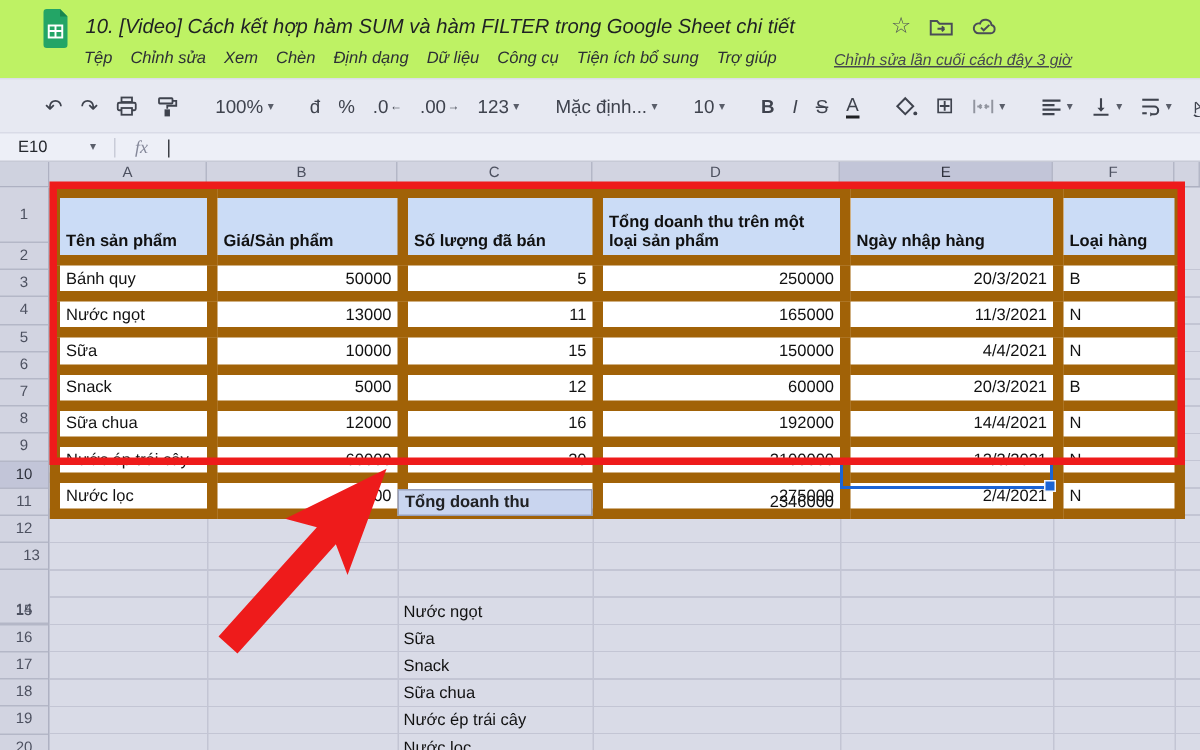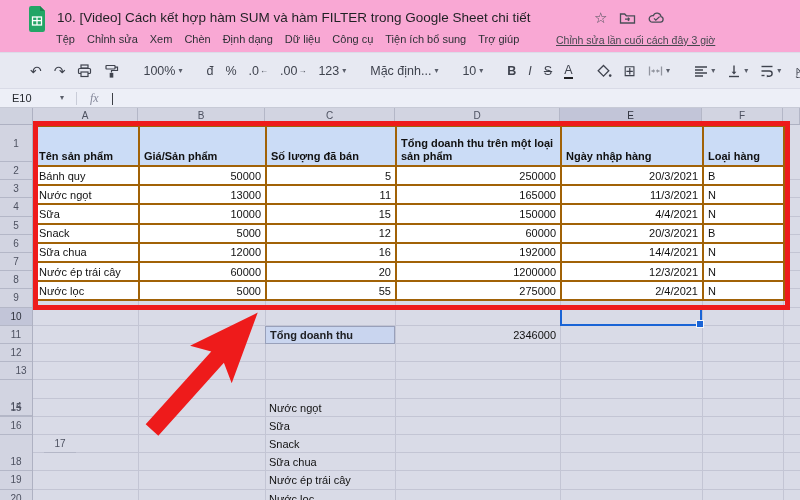--- a/index.html
+++ b/index.html
@@ -1,20 +1,20 @@
 <!DOCTYPE html>
 <html><head>
 <meta charset="utf-8">
 <style>
   html,body{margin:0;padding:0;}
   .app{position:relative;width:800px;height:500px;overflow:hidden;background:#d9dbe7;
        font-family:"Liberation Sans","DejaVu Sans",sans-serif;color:#202124;}
 
   
-  .titlebar{position:absolute;left:0;top:0;width:800px;height:52px;background:#f9a8d4;z-index:10;}
+  .titlebar{position:absolute;left:0;top:0;width:800px;height:52px;background:#bef264;z-index:10;font-style:italic;}
   .logo{position:absolute;left:27px;top:6px;}
   .doc-title{position:absolute;left:57px;top:10px;font-size:13.5px;color:#1f2124;white-space:nowrap;}
   .title-icons{position:absolute;left:594px;top:10px;display:flex;gap:12px;align-items:center;color:#4a4d57;}
   .star{font-size:15px;line-height:15px;}
   .menubar{position:absolute;left:56px;top:33px;display:flex;gap:12px;font-size:11px;color:#2d3036;white-space:nowrap;}
   .menubar span{cursor:default;}
   .last-edit{position:absolute;left:556px;top:34px;font-size:10.5px;color:#45484f;text-decoration:underline;white-space:nowrap;}
 
   .toolbar{position:absolute;left:0;top:52px;width:800px;height:36px;background:#e7e9f2;
            border-top:1px solid #dbdde9;display:flex;align-items:center;padding-left:30px;gap:12px;
@@ -51,21 +51,21 @@
         border-right:1px solid #b4b7c7;box-sizing:border-box;}
   .colh.hl{background:#c2c5d8;color:#2e313c;}
   .row-headers{position:absolute;left:0;top:17px;width:33px;bottom:0;background:#d2d4e1;
                border-right:1px solid #aeb1c2;box-sizing:border-box;z-index:4;}
   .rowh{position:absolute;left:0;width:32px;display:flex;align-items:center;justify-content:center;
         font-size:10px;color:#4d5160;border-bottom:1px solid #b4b7c7;box-sizing:border-box;}
   .rowh.hl{background:#c2c5d8;color:#2e313c;}
 
   .sheet-table{position:absolute;left:33px;top:17px;border-collapse:collapse;table-layout:fixed;
                background:#ffffff;z-index:2;}
-  .sheet-table td{border:2px solid #a16207;font-size:11px;padding:0 4px;overflow:hidden;white-space:nowrap;
+  .sheet-table td{border:7px solid #a16207;font-size:11px;padding:0 4px;overflow:hidden;white-space:nowrap;
                   height:17.2px;line-height:16px;vertical-align:middle;color:#111;}
   .sheet-table tr.hdr td{height:34px;vertical-align:bottom;background:#cbdcf6;font-weight:bold;
                          white-space:normal;line-height:1.2;padding:2px 4px;font-size:11px;}
   .num{text-align:right;}
   .txt{text-align:left;}
 
   .sel{position:absolute;left:560px;top:199px;width:142px;height:19px;border:2px solid #1a64d6;
        box-sizing:border-box;z-index:3;}
   .sel .handle{position:absolute;right:-4px;bottom:-4px;width:6px;height:6px;background:#1a64d6;border:1px solid #f5f6fa;}
 
@@ -274,21 +274,21 @@
         <div class="rowh" style="top: 128px; height: 18.2px;">7</div>
         <div class="rowh" style="top: 146.2px; height: 18.2px;">8</div>
         <div class="rowh" style="top: 164.4px; height: 18.2px;">9</div>
         <div class="rowh hl" style="top: 182.6px; height: 18.2px;">10</div>
         <div class="rowh" style="top: 200.8px; height: 18.2px;">11</div>
         <div class="rowh" style="top: 219px; height: 18.2px;">12</div>
         <div class="rowh" style="top: 237.2px; height: 18.2px; padding-left: 10px;">13</div>
         <div class="rowh" style="top: 273px; height: 18.2px;">14</div>
         <div class="rowh" style="top: 273.6px; height: 18.2px;">15</div>
         <div class="rowh" style="top: 291.8px; height: 18.2px;">16</div>
-        <div class="rowh" style="top: 310px; height: 18.2px; margin-left: 44px;">17</div>
+        <div class="rowh" style="top: 310px; height: 18.2px;">17</div>
         <div class="rowh" style="top: 328.2px; height: 18.2px;">18</div>
         <div class="rowh" style="top: 346.4px; height: 18.2px;">19</div>
         <div class="rowh" style="top: 364.6px; height: 18.2px;">20</div>
       </div>
 
     <table class="sheet-table">
       <colgroup>
         <col style="width:105px">
           <col style="width:127px">
           <col style="width:130px">
@@ -342,21 +342,21 @@
         <td class="num">12000</td>
         <td class="num">16</td>
         <td class="num">192000</td>
         <td class="num">14/4/2021</td>
         <td class="txt">N</td>
       </tr>
       <tr>
         <td class="txt">Nước ép trái cây</td>
         <td class="num">60000</td>
         <td class="num">20</td>
-        <td class="num">1200000</td>
+        <td class="num">2100000</td>
         <td class="num">12/3/2021</td>
         <td class="txt">N</td>
       </tr>
       <tr>
         <td class="txt">Nước lọc</td>
         <td class="num">5000</td>
         <td class="num">55</td>
         <td class="num">275000</td>
         <td class="num">2/4/2021</td>
         <td class="txt">N</td>

